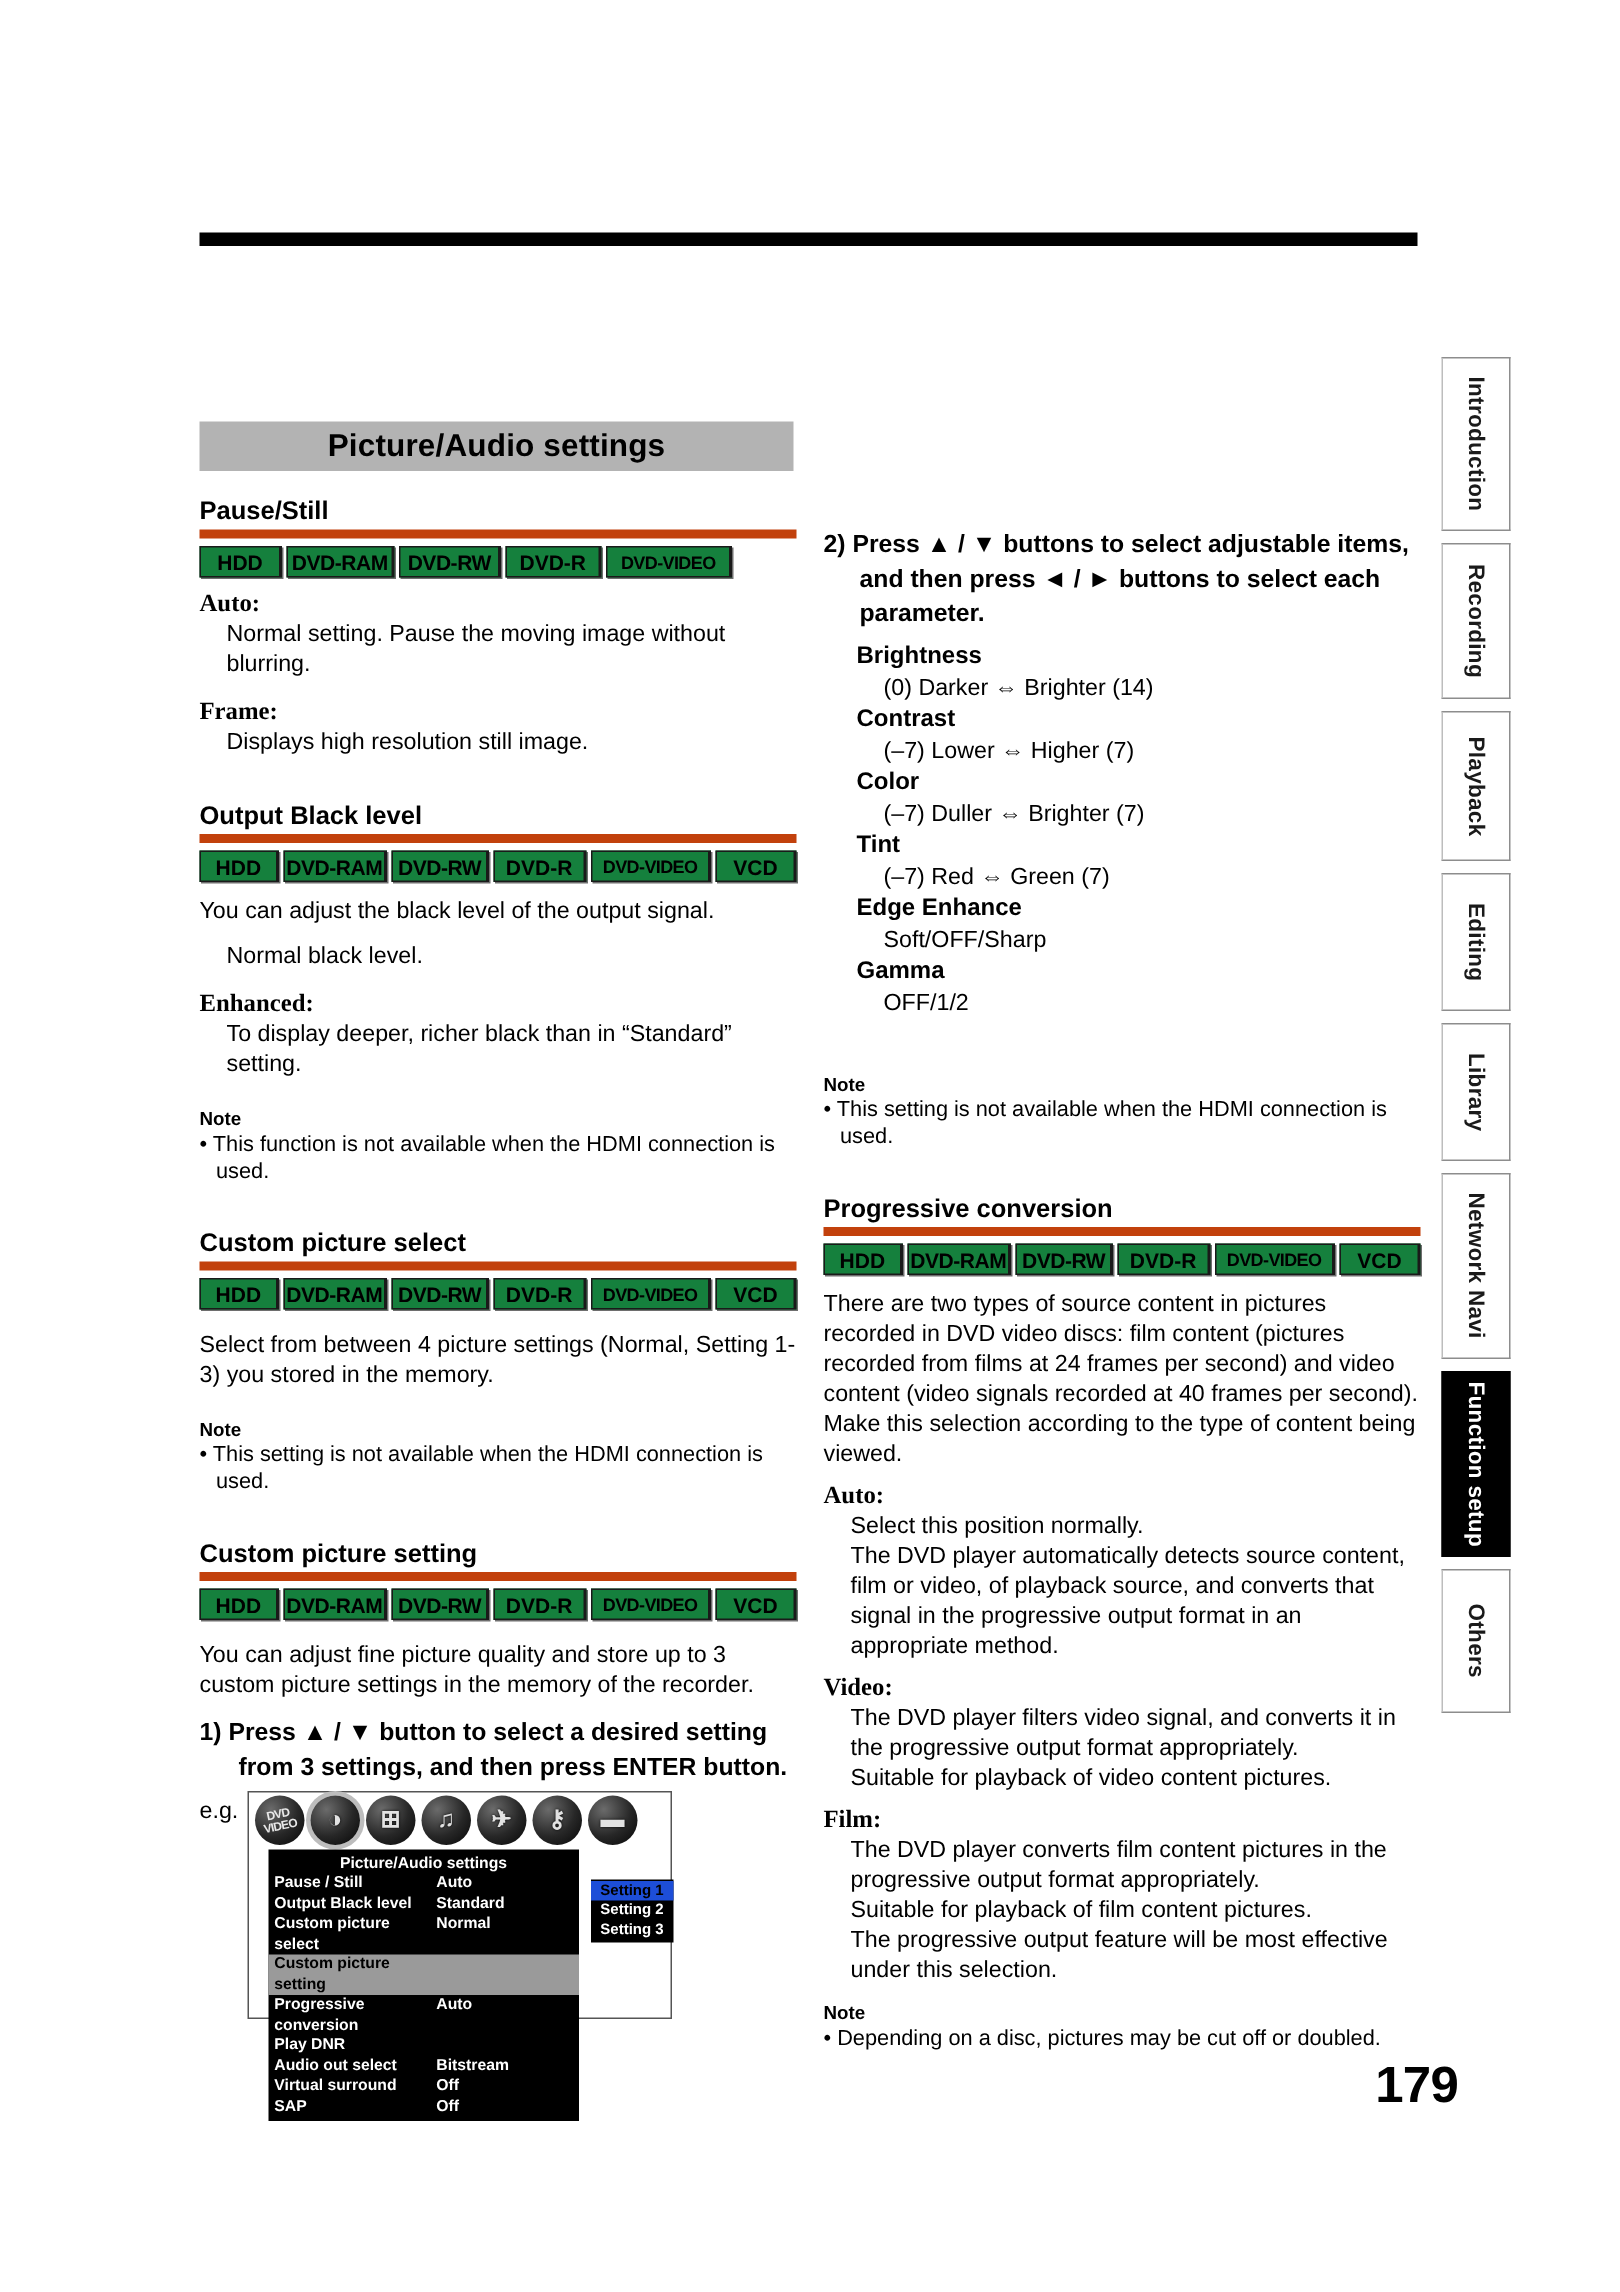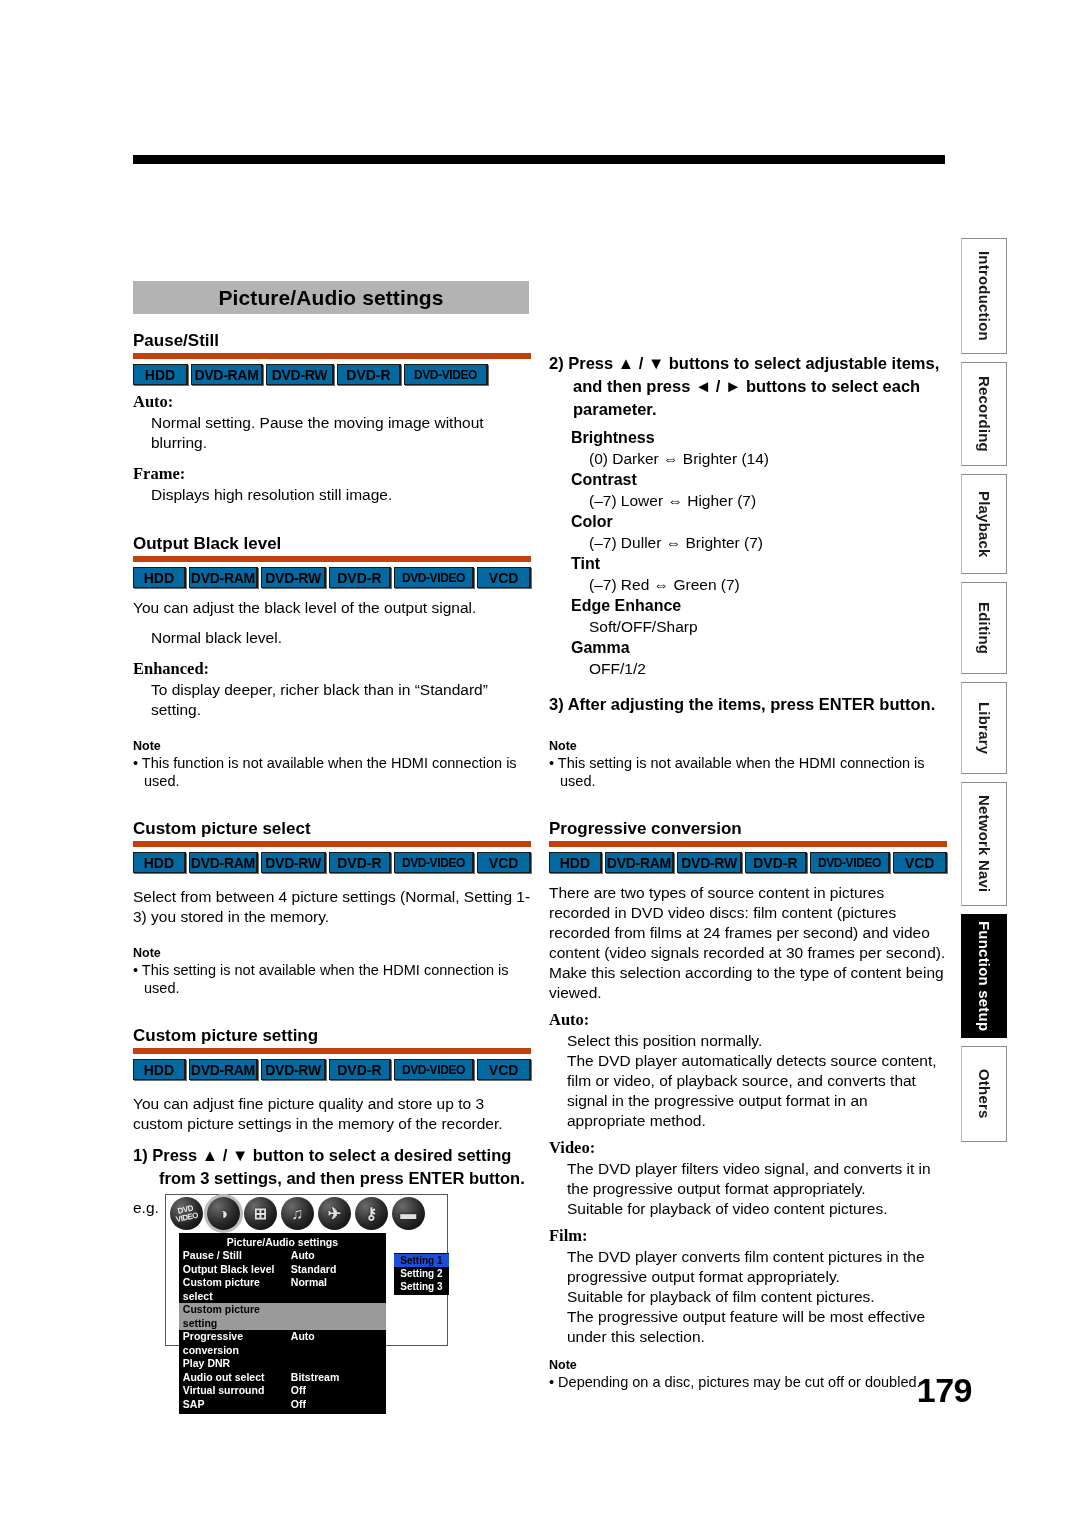--- a/index.html
+++ b/index.html
@@ -162,21 +162,21 @@
   }
 
   
   .badges {
     display: flex;
     align-items: center;
     gap: 3px;
     margin-top: 5px;
   }
   .badge {
-    background: #0369a1;
+    background: #15803d;
     border: 1.5px solid #1a1a1a;
     border-right-width: 2px;
     box-sizing: border-box;
     height: 21px;
     display: flex;
     align-items: center;
     justify-content: center;
     font-weight: bold;
     color: #000;
     box-shadow: 1px 1px 0 #6e6e6e;
@@ -512,38 +512,37 @@
         <p class="param-val">(–7) Duller ⇔ Brighter (7)</p>
         <p class="param-name">Tint</p>
         <p class="param-val">(–7) Red ⇔ Green (7)</p>
         <p class="param-name">Edge Enhance</p>
         <p class="param-val">Soft/OFF/Sharp</p>
         <p class="param-name">Gamma</p>
         <p class="param-val">OFF/1/2</p>
       </div>
 
     <div class="sp-14"></div>
-    <p class="step-r">3) After adjusting the items, press ENTER button.</p>
     <div class="sp-22"></div>
     <p class="note-h">Note</p>
     <p class="note-b">• This setting is not available when the HDMI connection is used.</p>
 
     <div class="sp-28"></div>
 
     <h2 class="sec">Progressive conversion</h2>
     <div class="badges">
       <div class="badge b-hdd">HDD</div>
       <div class="badge b-dvdram">DVD-RAM</div>
       <div class="badge b-dvdrw">DVD-RW</div>
       <div class="badge b-dvdr">DVD-R</div>
       <div class="badge b-dvdvideo">DVD-VIDEO</div>
       <div class="badge b-vcd">VCD</div>
     </div>
     <div class="sp-10"></div>
-    <p class="body">There are two types of source content in pictures recorded in DVD video discs: film content (pictures recorded from films at 24 frames per second) and video content (video signals recorded at 30 frames per second).  Make this selection according to the type of content being viewed.</p>
+    <p class="body">There are two types of source content in pictures recorded in DVD video discs: film content (pictures recorded from films at 24 frames per second) and video content (video signals recorded at 40 frames per second).  Make this selection according to the type of content being viewed.</p>
     <div class="sp-6"></div>
 
     <h3 class="sub">Auto:</h3>
     <p class="indent pre">Select this position normally.<br>The DVD player automatically detects source content, film or video, of playback source, and converts that signal in the progressive output format in an appropriate method.</p>
     <div class="sp-6"></div>
     <h3 class="sub">Video:</h3>
     <p class="indent pre">The DVD player filters video signal, and converts it in the progressive output format appropriately.<br>Suitable for playback of video content pictures.</p>
     <div class="sp-6"></div>
     <h3 class="sub">Film:</h3>
     <p class="indent pre">The DVD player converts film content pictures in the progressive output format appropriately.<br>Suitable for playback of film content pictures.<br>The progressive output feature will be most effective under this selection.</p>

